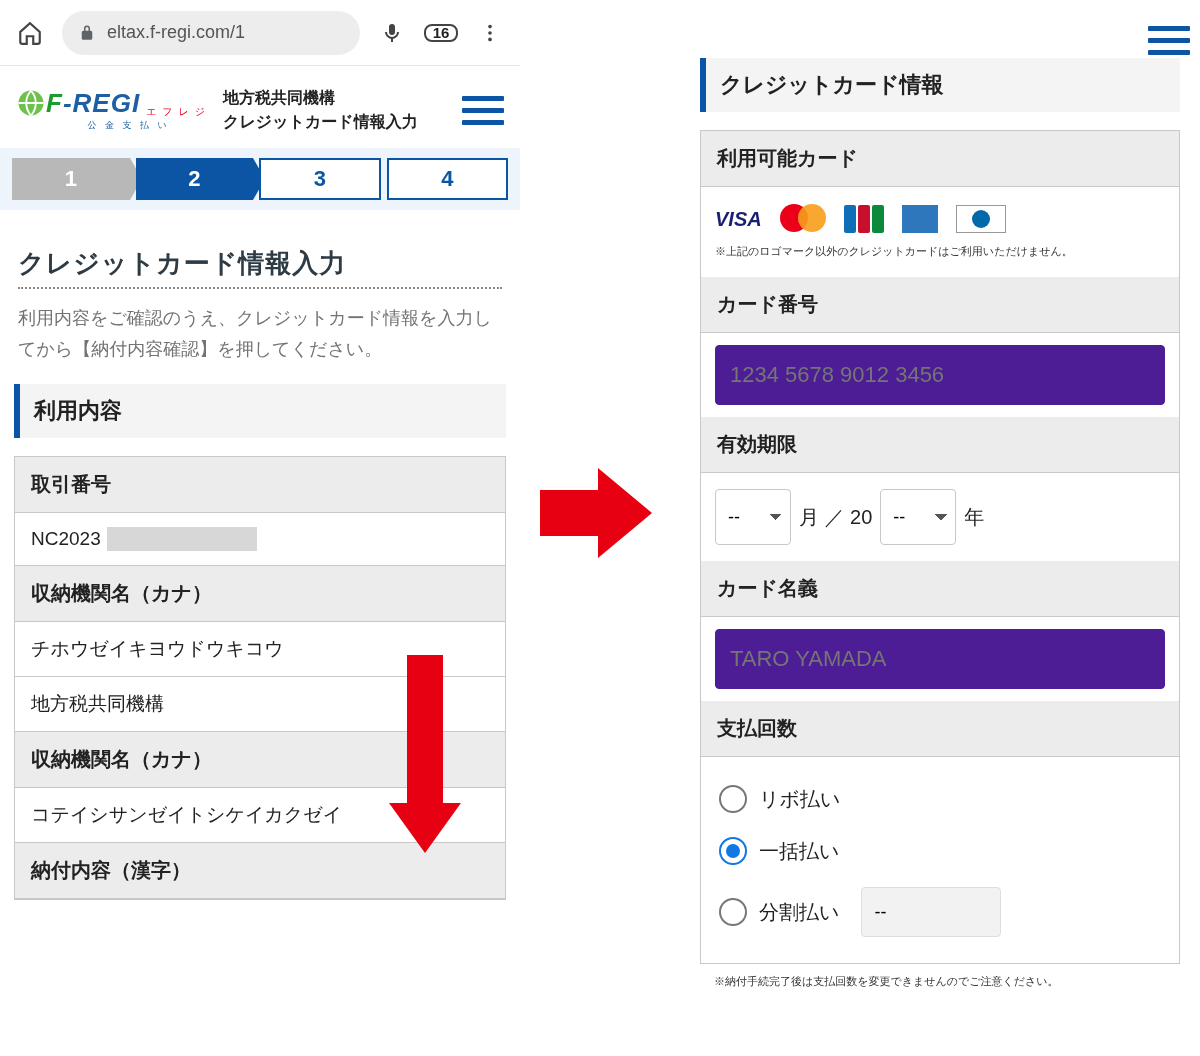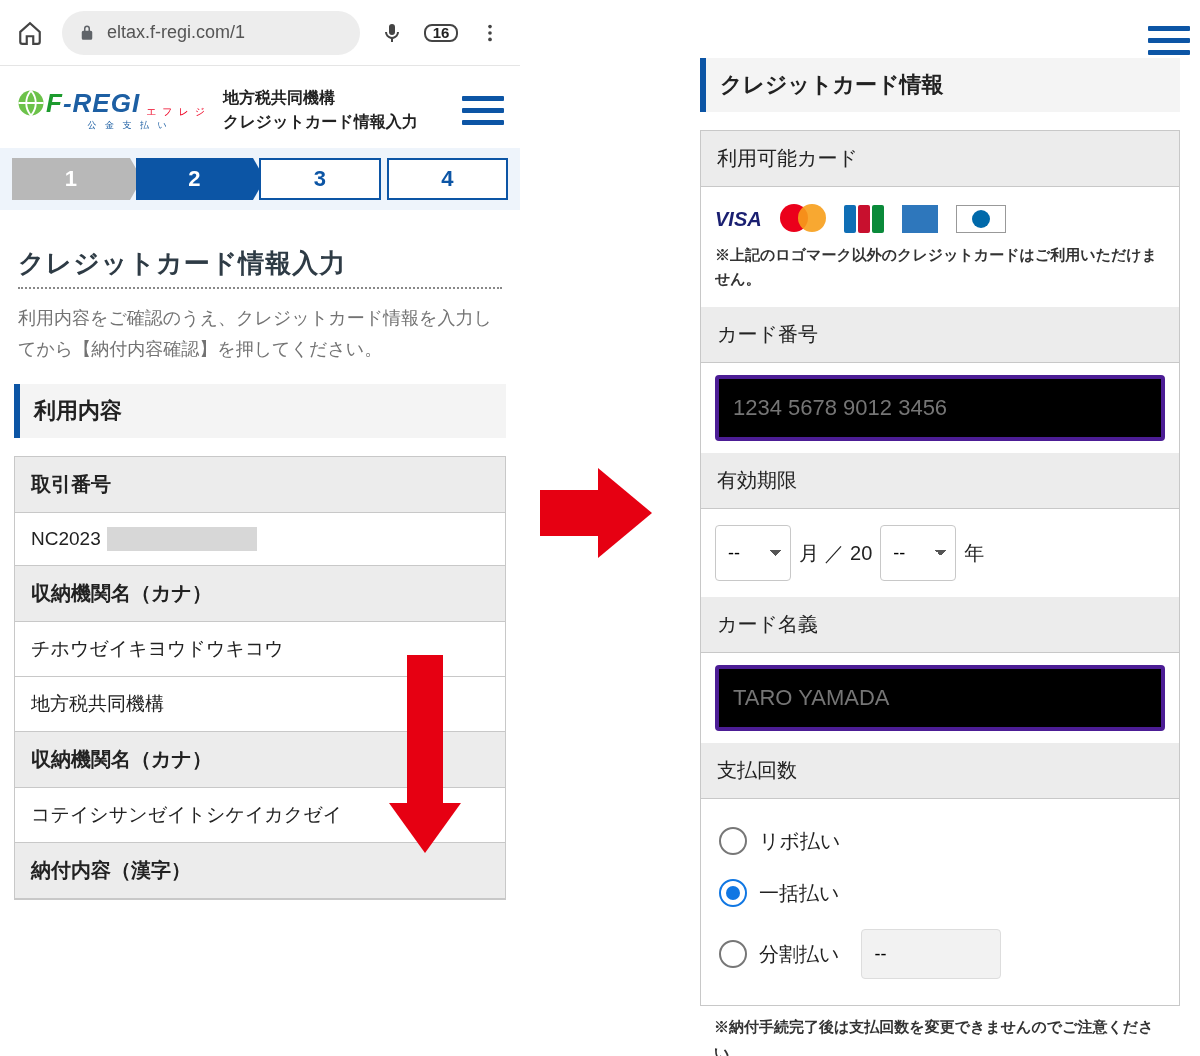--- a/index.html
+++ b/index.html
@@ -44,41 +44,41 @@
   .section-h { margin: 20px 14px 0 14px; background:#f4f4f4; border-left:6px solid #0c55a5; padding:12px 14px; font-size:22px; font-weight:700; }
   .info-table { margin: 18px 14px 0 14px; border:1px solid #c8c8c8; }
   .info-table .row-h { background:#ececec; padding:14px 16px; font-size:20px; font-weight:700; border-bottom:1px solid #c8c8c8; }
   .info-table .row-v { padding:14px 16px; font-size:19px; border-bottom:1px solid #c8c8c8; display:flex; align-items:center; gap:6px; }
   .masked-box { display:inline-block; width:150px; height:24px; background:#d7d7d7; }
 
   
   .right-pane .hamburger.right { position:absolute; right:10px; top:26px; }
   .section-h.right { margin: 58px 0 0 0; }
   .card-panel { border:1px solid #c8c8c8; margin-top:18px; }
-  .panel-h { background:#ececec; padding:14px 16px; font-size:20px; font-weight:400; border-bottom:1px solid #c8c8c8; }
+  .panel-h { background:#ececec; padding:14px 16px; font-size:20px; font-weight:700; border-bottom:1px solid #c8c8c8; }
   .panel-body { padding:16px 14px; font-size:17px; line-height:1.6; }
   .panel-body.tight { padding:12px 14px; }
   .card-logos { display:flex; align-items:center; gap:18px; margin-bottom:8px; }
   .logo-box { font-weight:900; font-size:20px; }
   .visa { color:#1a1f71; letter-spacing:0; font-style:italic; }
   .mc { width:46px; height:30px; position:relative; }
   .mc::before,.mc::after{content:"";position:absolute;width:28px;height:28px;border-radius:50%;}
   .mc::before{left:0;background:#eb001b;}
   .mc::after{right:0;background:#f79e1b;opacity:.9;}
   .jcb { display:flex; gap:2px; }
   .jcb span{width:12px;height:28px;border-radius:2px;}
   .jcb span:nth-child(1){background:#0f6eb5;}
   .jcb span:nth-child(2){background:#c8102e;}
   .jcb span:nth-child(3){background:#0a8a3a;}
   .amex { width:36px; height:28px; background:#2e77bc; }
   .diners { width:50px; height:28px; border:1px solid #999; display:flex; align-items:center; justify-content:center; }
   .diners-circle { width:18px; height:18px; border-radius:50%; background:#0069aa; }
-  .note { font-size:15px; color:#333;font-weight:bold; }
+  .note { font-size:11px; color:#333; }
   .note::before { content:"※"; }
-  .cc-input { width:100%; padding:16px 14px; font-size:22px; color:#9a9a9a; border:4px solid #4c1d95; border-radius:4px; background:#000000; }
+  .cc-input { width:100%; padding:16px 14px; font-size:22px; color:#9a9a9a; border:1px solid #4c1d95; border-radius:4px; background:#4c1d95; }
   .expiry-row { display:flex; align-items:center; gap:8px; font-size:20px; }
   .sel { height:56px; min-width:76px; border:1px solid #c8c8c8; border-radius:4px; background:#fff; font-size:18px; padding:0 28px 0 12px; appearance:none; position:relative;
     background-image: linear-gradient(45deg, transparent 50%, #555 50%), linear-gradient(135deg, #555 50%, transparent 50%);
     background-position: right 14px center, right 8px center; background-size: 6px 6px, 6px 6px; background-repeat:no-repeat; }
   .radio-row { display:flex; align-items:center; gap:12px; padding:10px 4px; font-size:20px; }
   .radio { width:28px; height:28px; border:2.5px solid #777; border-radius:50%; display:flex; align-items:center; justify-content:center; }
   .radio.checked { border-color:#1077e3; }
   .radio .dot { width:14px; height:14px; border-radius:50%; background:#1077e3; }
   .disabled-sel { width:140px; height:50px; background:#f2f2f2; border:1px solid #ddd; border-radius:4px; margin-left:10px; }
   .notes { padding: 8px 14px 0 14px; font-size:16px; line-height:1.7; }

